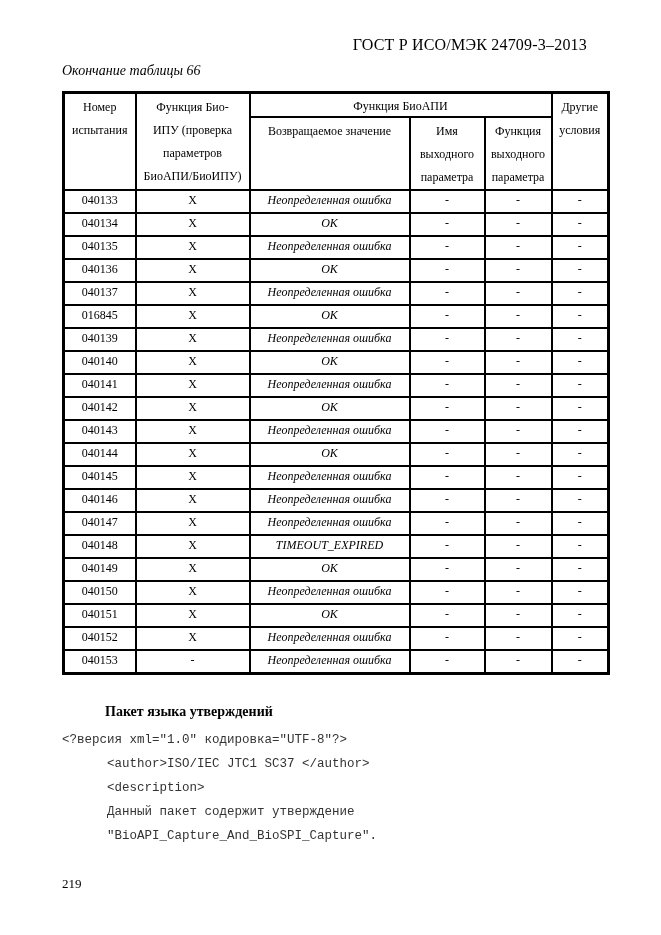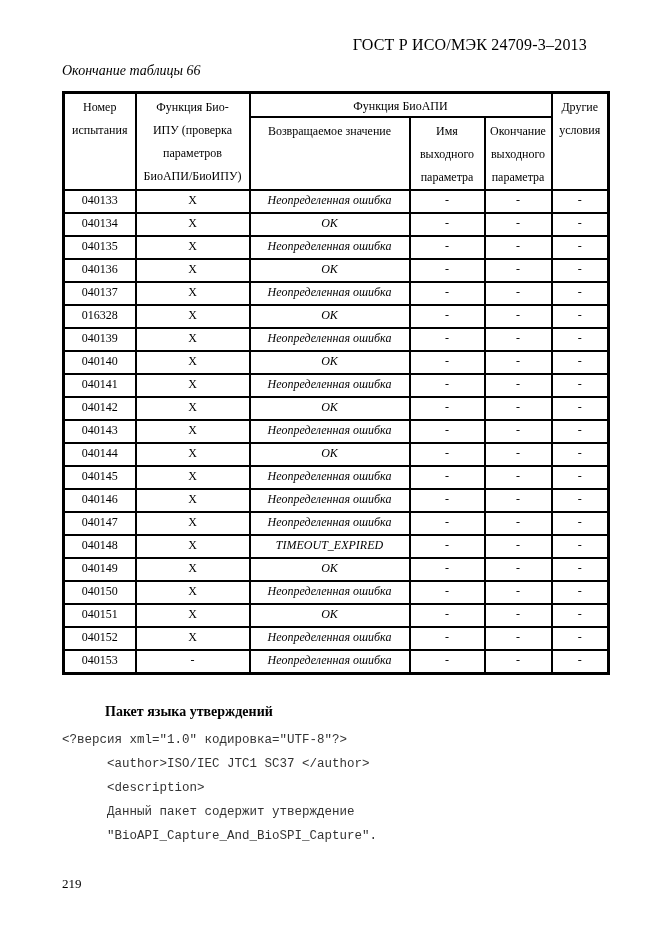--- a/index.html
+++ b/index.html
@@ -79,21 +79,21 @@
       <tr>
         <th class="sub">
           <div class="hl">Возвращаемое значение</div>
         </th>
         <th class="sub">
           <div class="hl">Имя</div>
           <div class="hl">выходного</div>
           <div class="hl">параметра</div>
         </th>
         <th class="sub">
-          <div class="hl">Окончание</div>
+          <div class="hl">Функция</div>
           <div class="hl">выходного</div>
           <div class="hl">параметра</div>
         </th>
       </tr>
     </thead>
     <tbody id="rows-body">
         <tr>
           <td>040133</td>
           <td>Х</td>
           <td class="ret">Неопределенная ошибка</td>
@@ -127,21 +127,21 @@
         </tr>
         <tr>
           <td>040137</td>
           <td>Х</td>
           <td class="ret">Неопределенная ошибка</td>
           <td>-</td>
           <td>-</td>
           <td>-</td>
         </tr>
         <tr>
-          <td>016328</td>
+          <td>016845</td>
           <td>Х</td>
           <td class="ret">ОК</td>
           <td>-</td>
           <td>-</td>
           <td>-</td>
         </tr>
         <tr>
           <td>040139</td>
           <td>Х</td>
           <td class="ret">Неопределенная ошибка</td>

